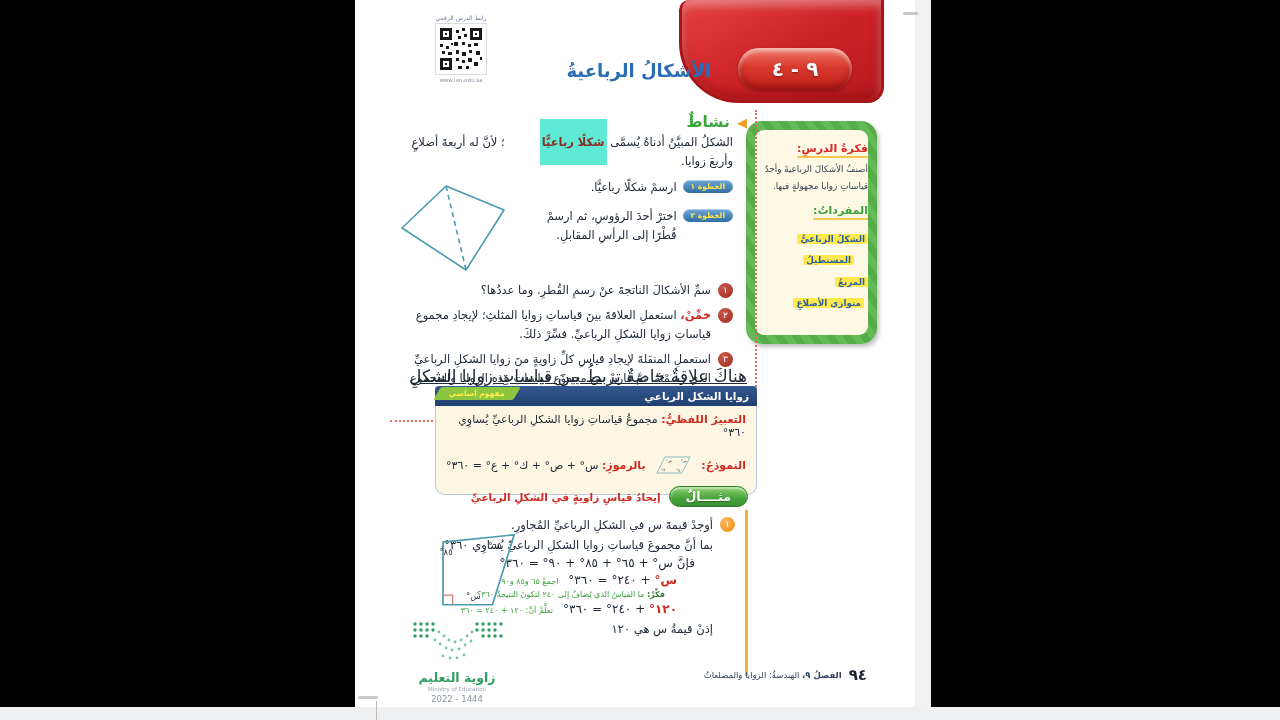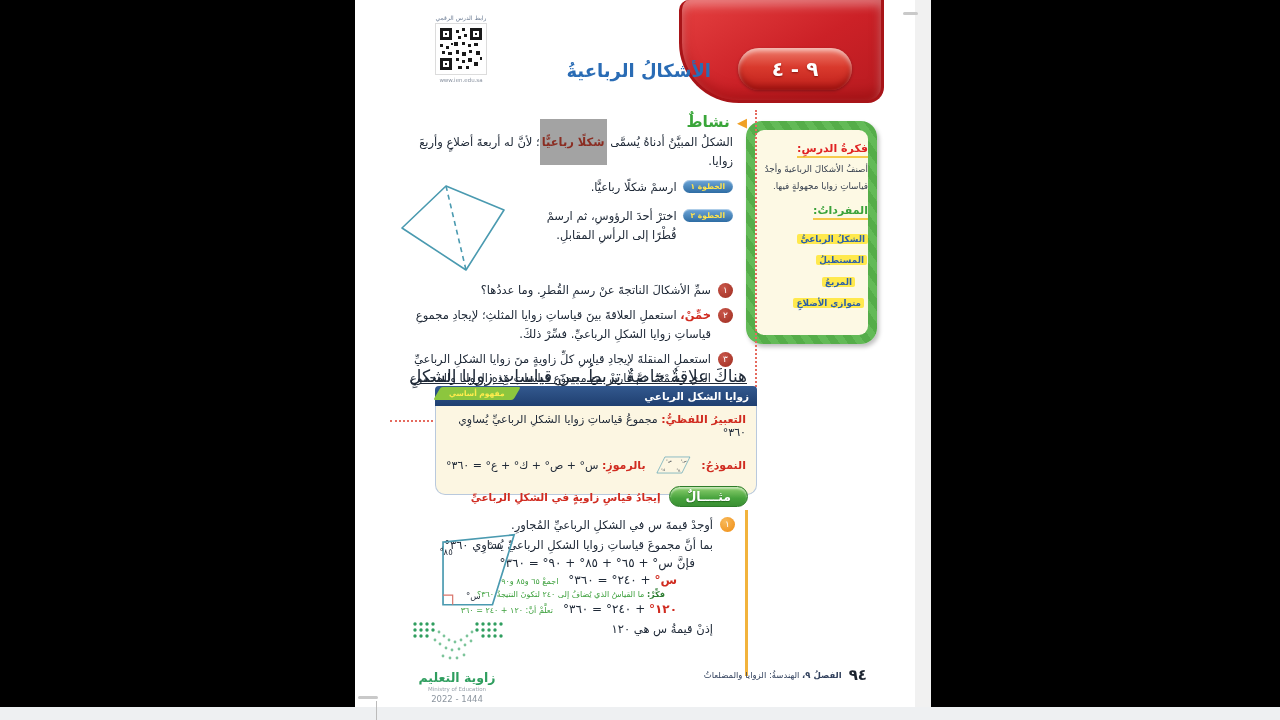--- a/index.html
+++ b/index.html
@@ -48,34 +48,34 @@
   }
   .side-inner{
     position:absolute;left:9px;top:9px;right:9px;bottom:9px;background:#fdf9e4;border-radius:9px;
     padding:7px 0;direction:rtl;overflow:hidden;
   }
   .idea-title{display:inline-block;color:#e02222;font-weight:bold;font-size:11px;border-bottom:2px solid #f6c94a;padding-bottom:1px;margin-bottom:3px;}
   .idea-text{font-size:8.8px;color:#37404e;line-height:1.9;margin-bottom:5px;}
   .vocab-title{display:inline-block;color:#3aa23a;font-weight:bold;font-size:11px;border-bottom:2px solid #f6c94a;padding-bottom:1px;margin-bottom:4px;}
   .vocab-row{margin:2.5px 0;}
   .vocab-row .hl{background:#ffe94d;color:#2b5fa8;font-size:8.8px;font-weight:bold;padding:0 3px;border-radius:2px;}
-  .vr1{margin-right:0;} .vr2{margin-right:1px;} .vr3{margin-right:13px;}
+  .vr1{margin-right:0;} .vr2{margin-right:14px;} .vr3{}
   .vr4{margin-right:4px;} .vr5{margin-right:19px;}
 
   
   .activity{
     position:absolute;left:35px;top:110px;width:357px;direction:rtl;
     border-left:none;border-right:2px dotted #e56a5e;border-bottom:2px dotted #e56a5e;
     padding:2px 8px 8px 0;color:#202a38;
   }
   .activity-header{text-align:right;margin-bottom:2px;}
   .tri{color:#f0a024;font-size:13px;vertical-align:middle;}
   .activity-title{color:#3aa63a;font-weight:bold;font-size:15.5px;margin-right:2px;}
   .activity-intro{font-size:11.5px;line-height:1.65;margin:2px 14px 4px 6px;}
-  .mark-y{background:#a3a3a3;color:#8a2d22;font-weight:bold;padding:16px 2px;}
+  .mark-y{background:#5eead4;color:#8a2d22;font-weight:bold;padding:16px 2px;margin-left:35px;}
   .steps{position:relative;padding-left:132px;min-height:96px;margin-right:14px;}
   .fig-activity{position:absolute;left:2px;top:2px;}
   .step-row{display:flex;align-items:flex-start;gap:6px;margin:7px 0 10px;}
   .step-badge{
     flex:none;background:linear-gradient(#6ea6d8,#2e6da4);color:#ffe34d;font-size:7.5px;font-weight:bold;
     border-radius:8px;padding:2px 8px;margin-top:2px;box-shadow:inset 0 1px 1px rgba(255,255,255,.5);
   }
   .step-text{font-size:11.5px;line-height:1.65;}
   .q-row{display:flex;align-items:flex-start;gap:7px;margin:7px 14px 7px 0;}
   .q-num{

